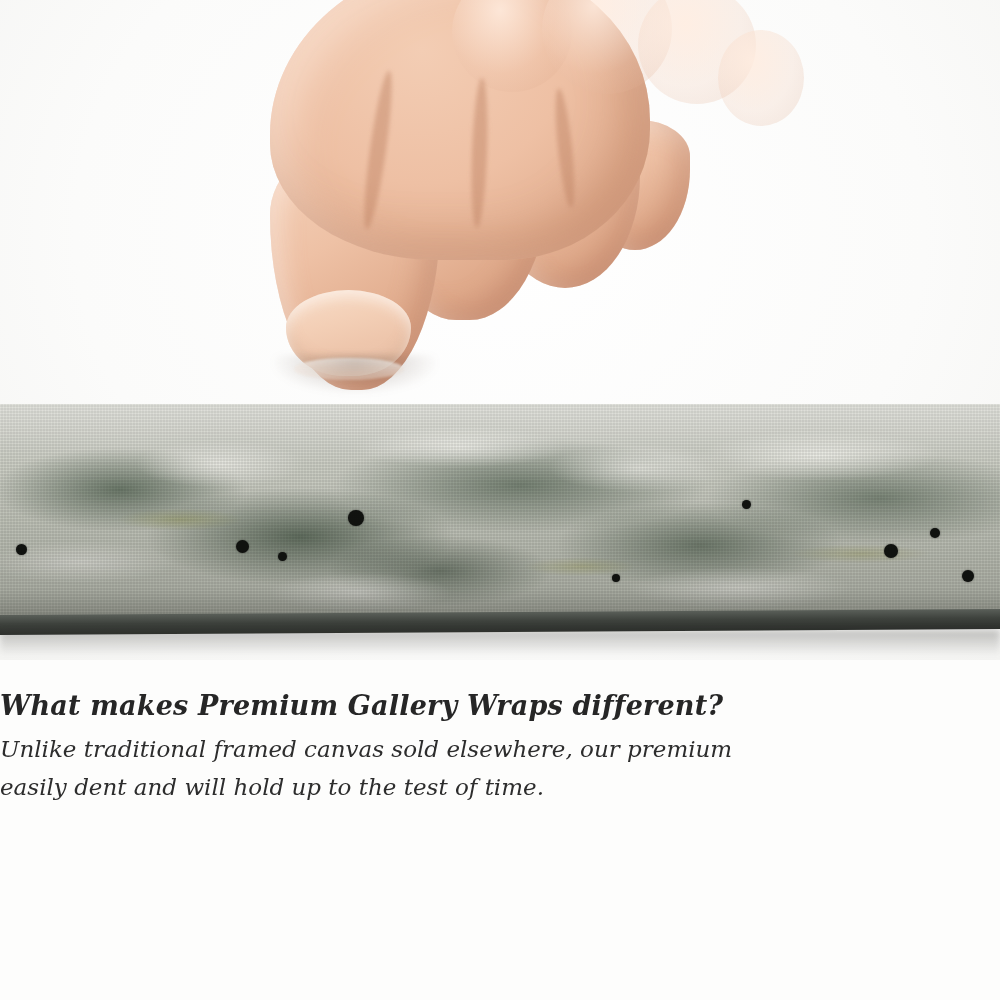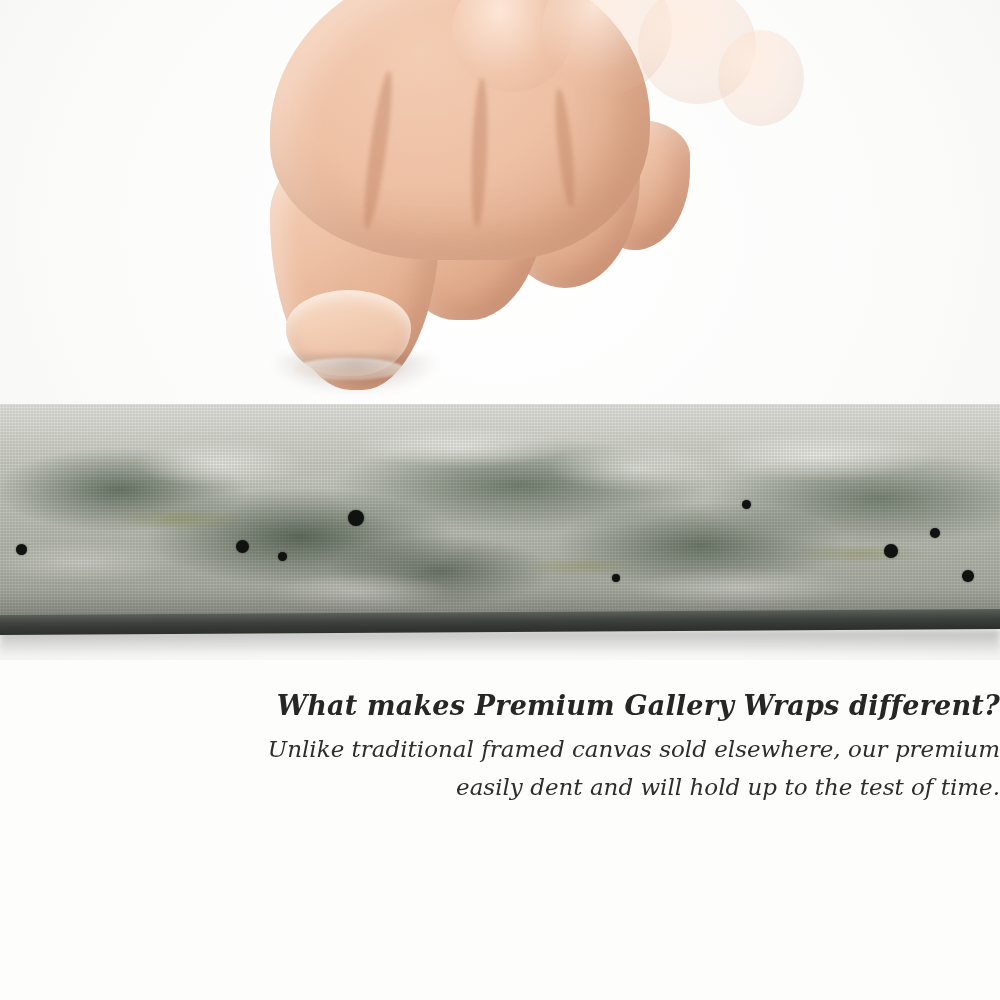--- a/index.html
+++ b/index.html
@@ -215,39 +215,38 @@
     background: linear-gradient(180deg, rgba(60,60,58,0.30) 0%, rgba(255,255,255,0) 100%);
     filter: blur(3px);
   }
 
   
   .caption {
     position: absolute;
     left: 0;
     top: 690px;
     width: 1000px;
-    text-align: right;
+    text-align: left;
     color: #2b2b2b;
     font-family: "DejaVu Serif", serif;
   }
   .caption-title {
     font-style: italic;
     font-weight: bold;
     font-size: 27px;
     letter-spacing: 0.2px;
     margin: 0 0 9px 0;
     color: #262626;
   }
   .caption-body {
     font-style: italic;
     font-size: 23px;
     line-height: 38px;
     color: #2d2d2d;
     margin: 0;
-    padding-left: 42px;
   }
   .caption-body .line { display: block; }
 </style>
 </head>
 <body>
 
 <div class="page">
 
   <div class="photo">
     <div class="photo-bg"></div>

